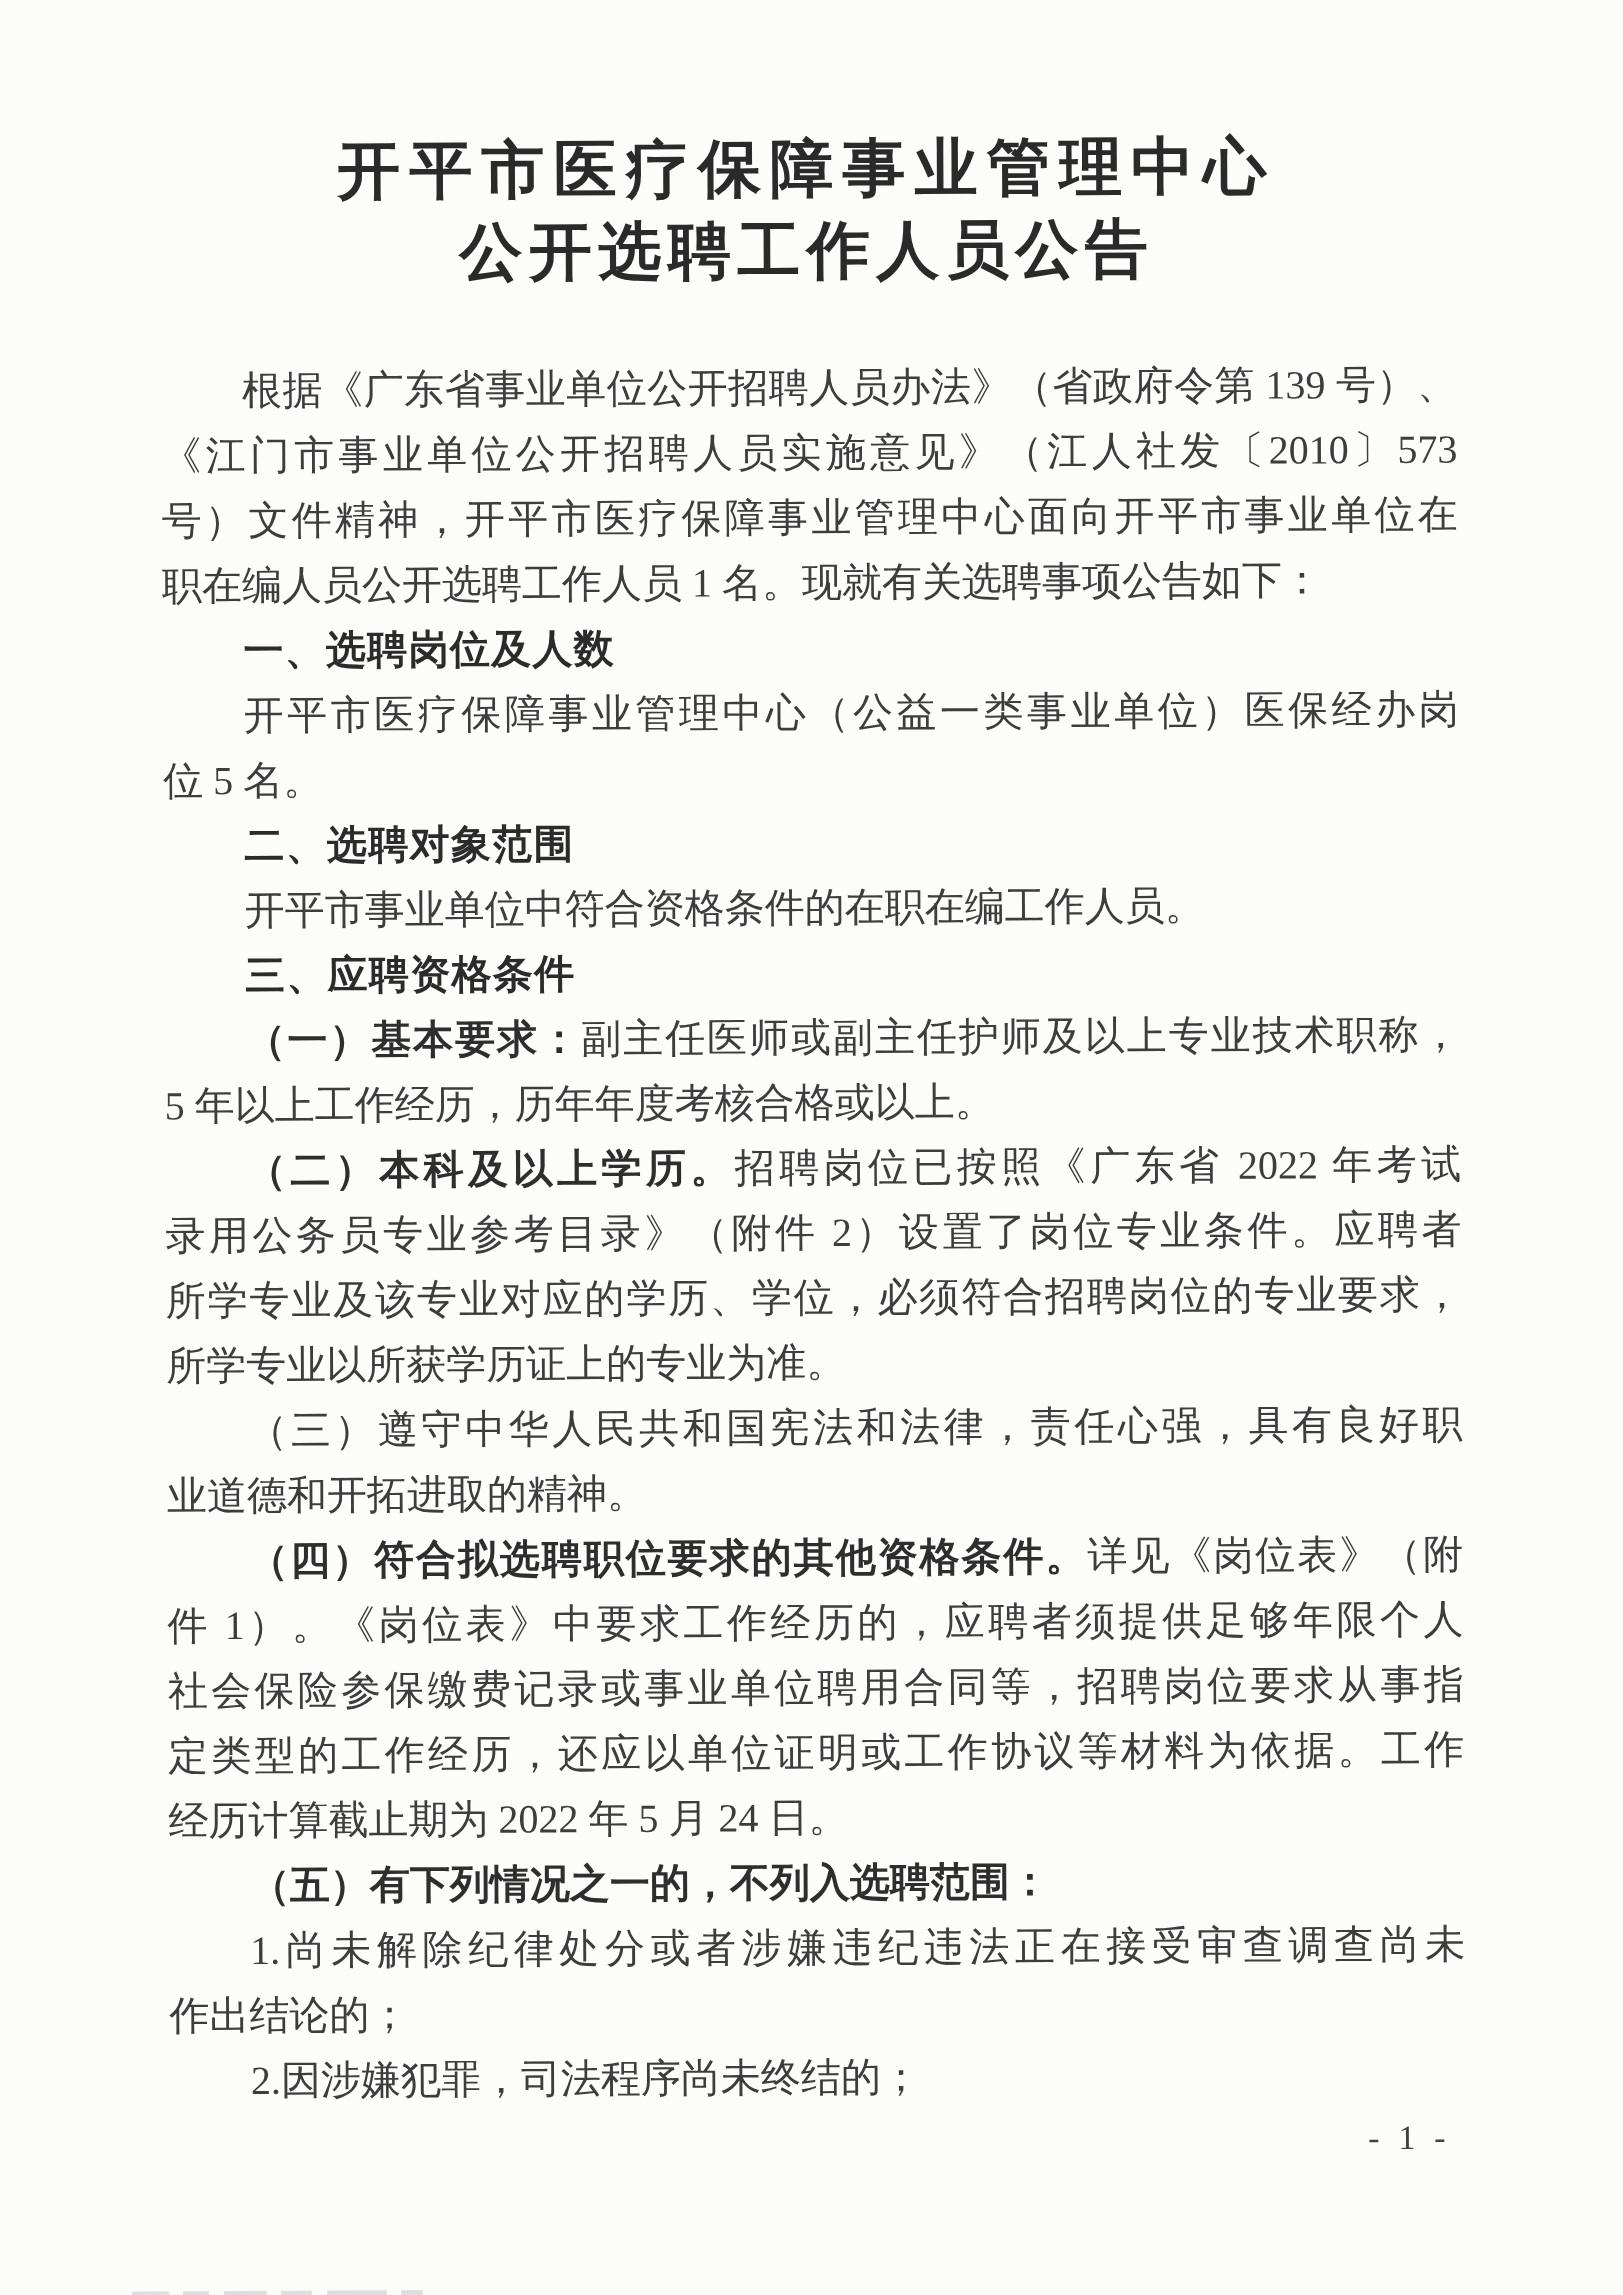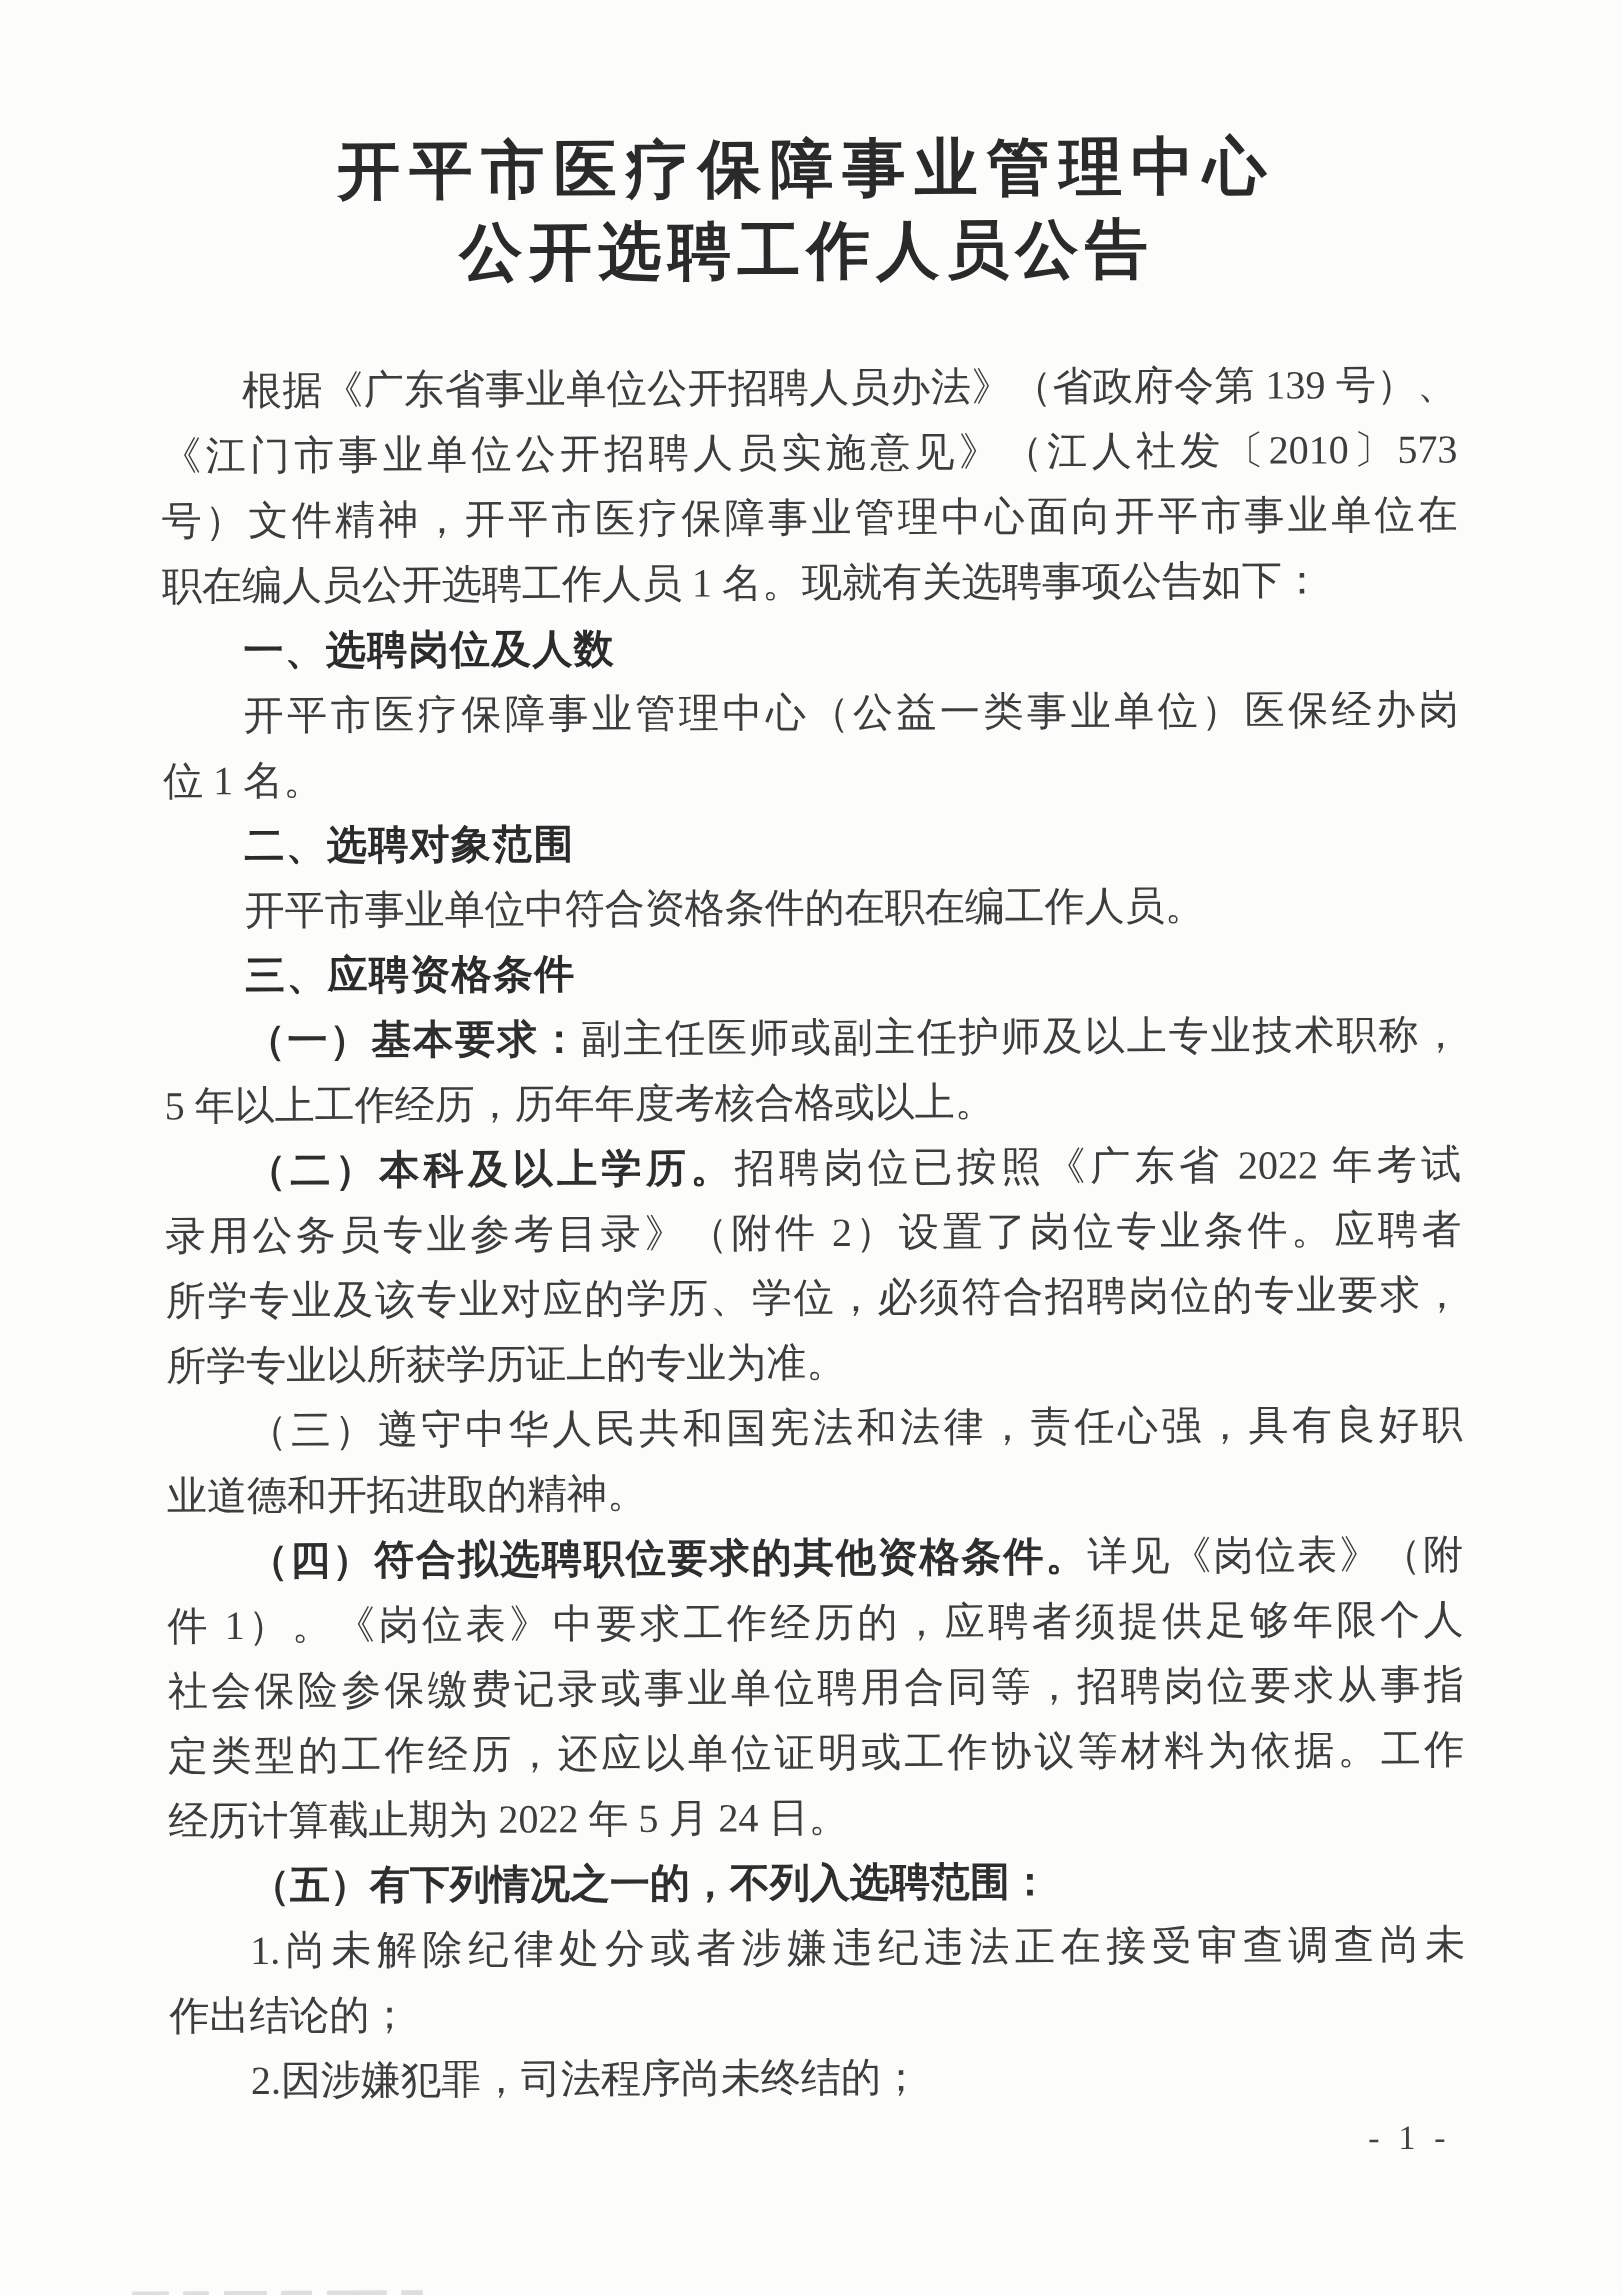--- a/index.html
+++ b/index.html
@@ -40,21 +40,21 @@
     <div class="t2">公开选聘工作人员公告</div>
   </div>
 
   <div class="content">
       <div class="line indent just"><span>根据《广东省事业单位公开招聘人员办法》（省政府令第 139 号）、</span></div>
       <div class="line just"><span>《江门市事业单位公开招聘人员实施意见》（江人社发〔2010〕573</span></div>
       <div class="line just"><span>号）文件精神，开平市医疗保障事业管理中心面向开平市事业单位在</span></div>
       <div class="line"><span>职在编人员公开选聘工作人员 1 名。现就有关选聘事项公告如下：</span></div>
       <div class="line indent h"><span class="b">一、选聘岗位及人数</span></div>
       <div class="line indent just"><span>开平市医疗保障事业管理中心（公益一类事业单位）医保经办岗</span></div>
-      <div class="line"><span>位 1 名。</span></div>
+      <div class="line"><span>位 5 名。</span></div>
       <div class="line indent h"><span class="b">二、选聘对象范围</span></div>
       <div class="line indent"><span>开平市事业单位中符合资格条件的在职在编工作人员。</span></div>
       <div class="line indent h"><span class="b">三、应聘资格条件</span></div>
       <div class="line indent just"><span class="b">（一）基本要求：</span><span>副主任医师或副主任护师及以上专业技术职称，</span></div>
       <div class="line"><span>5 年以上工作经历，历年年度考核合格或以上。</span></div>
       <div class="line indent just"><span class="b">（二）本科及以上学历。</span><span>招聘岗位已按照《广东省 2022 年考试</span></div>
       <div class="line just"><span>录用公务员专业参考目录》（附件 2）设置了岗位专业条件。应聘者</span></div>
       <div class="line just"><span>所学专业及该专业对应的学历、学位，必须符合招聘岗位的专业要求，</span></div>
       <div class="line"><span>所学专业以所获学历证上的专业为准。</span></div>
       <div class="line indent just"><span>（三）遵守中华人民共和国宪法和法律，责任心强，具有良好职</span></div>

